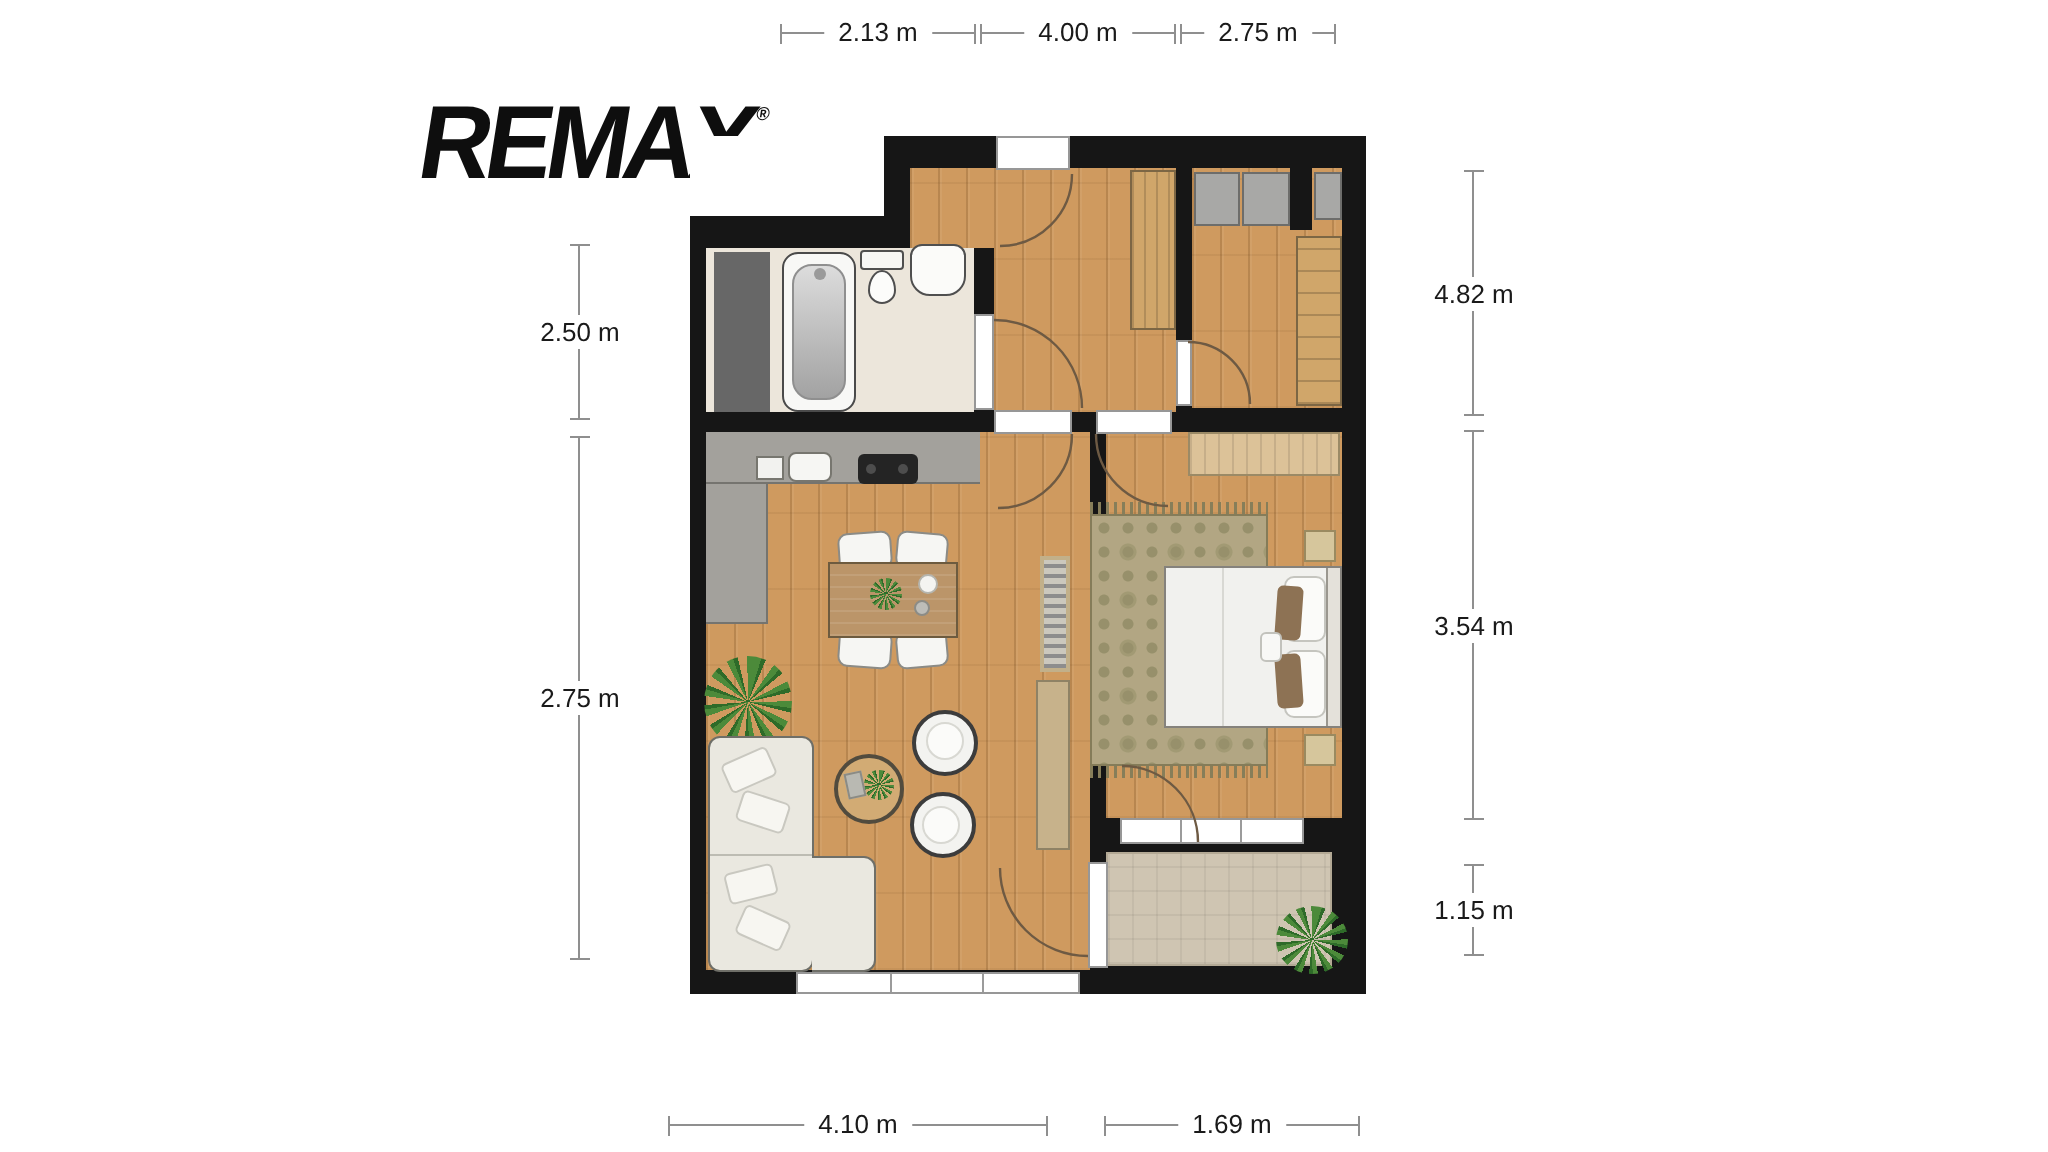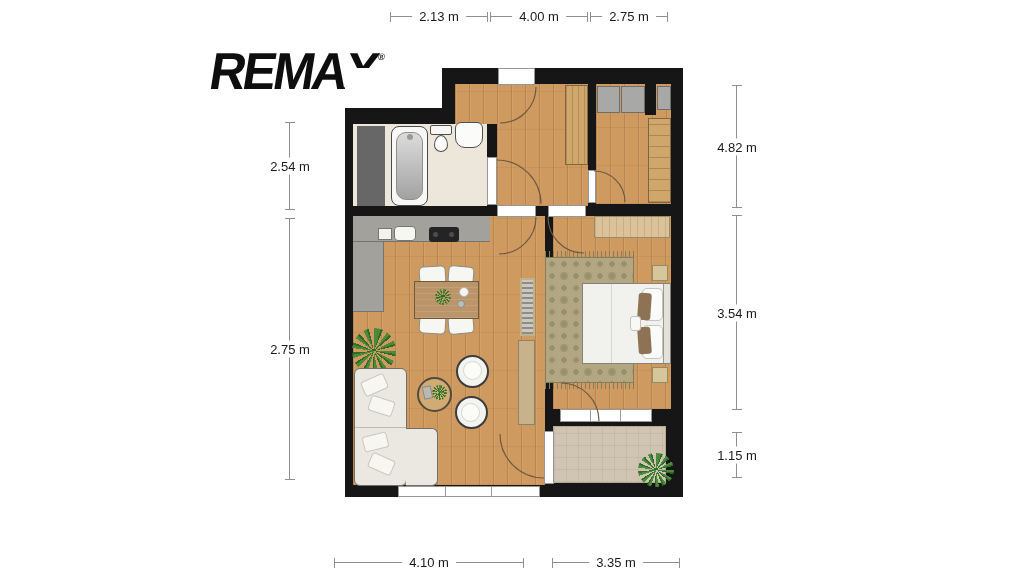--- a/index.html
+++ b/index.html
@@ -104,21 +104,21 @@
   </div>
   <div class="abs hdim" style="left:590px;top:16px;width:78px;">
     <span class="tick t0"></span>
       <span class="tick t1"></span>
     <span class="dlabel">2.75 m</span>
   </div>
 
   <div class="abs vdim" style="left:289px;top:122px;height:88px;">
     <span class="tick t0"></span>
       <span class="tick t1"></span>
-    <span class="dlabel">2.54 m</span>
+    <span class="dlabel">2.50 m</span>
   </div>
   <div class="abs vdim" style="left:289px;top:218px;height:262px;">
     <span class="tick t0"></span>
       <span class="tick t1"></span>
     <span class="dlabel">2.75 m</span>
   </div>
 
   <div class="abs vdim" style="left:736px;top:85px;height:123px;">
     <span class="tick t0"></span>
       <span class="tick t1"></span>
@@ -136,21 +136,21 @@
   </div>
 
   <div class="abs hdim" style="left:334px;top:562px;width:190px;">
     <span class="tick t0"></span>
       <span class="tick t1"></span>
     <span class="dlabel">4.10 m</span>
   </div>
   <div class="abs hdim" style="left:552px;top:562px;width:128px;">
     <span class="tick t0"></span>
       <span class="tick t1"></span>
-    <span class="dlabel">3.35 m</span>
+    <span class="dlabel">1.69 m</span>
   </div>
 
   <div class="abs" style="left:0;top:0;width:1024px;height:576px;">
 
     <div class="abs wall-bg" style="left:345px;top:68px;width:338px;height:429px;"></div>
     <div class="abs notch" style="left:345px;top:68px;width:97px;height:40px;"></div>
 
     <div class="abs wood" style="left:455px;top:84px;width:133px;height:122px;"></div>
     <div class="abs wood" style="left:596px;top:84px;width:75px;height:120px;"></div>
     <div class="abs bathfloor" style="left:353px;top:124px;width:134px;height:82px;"></div>

